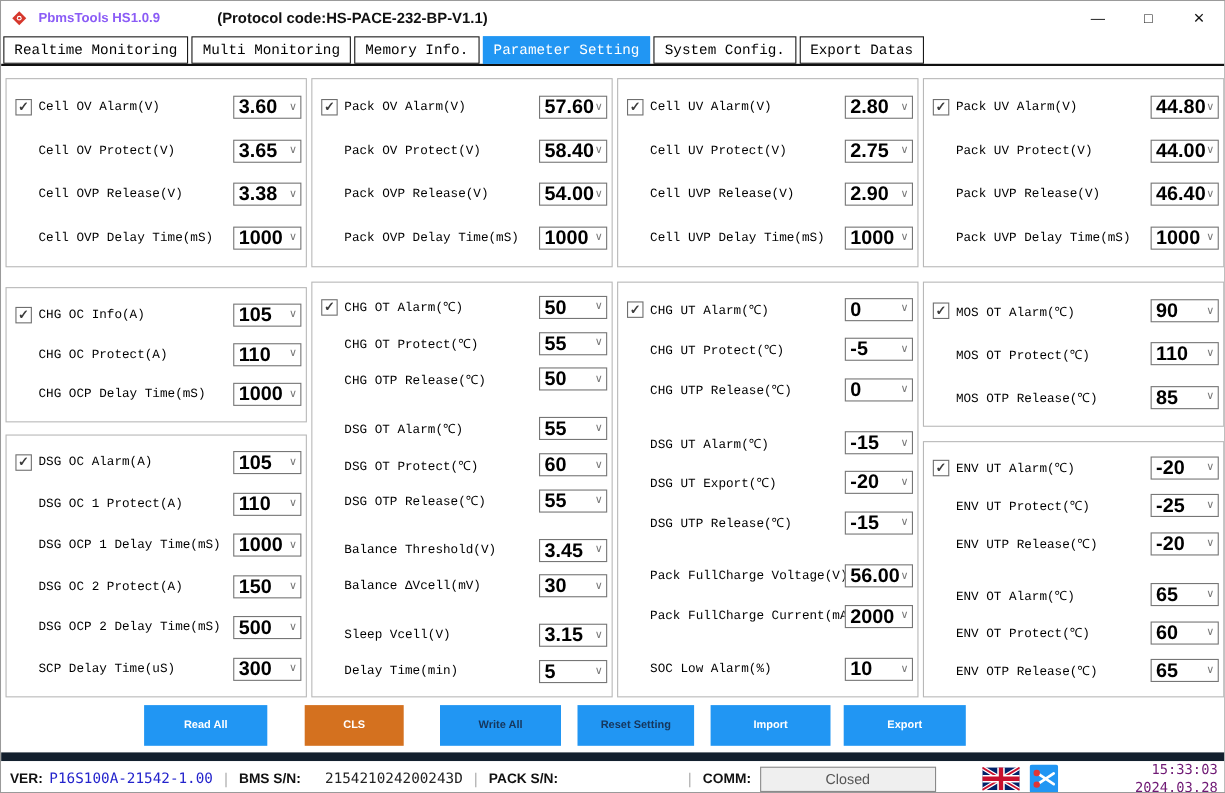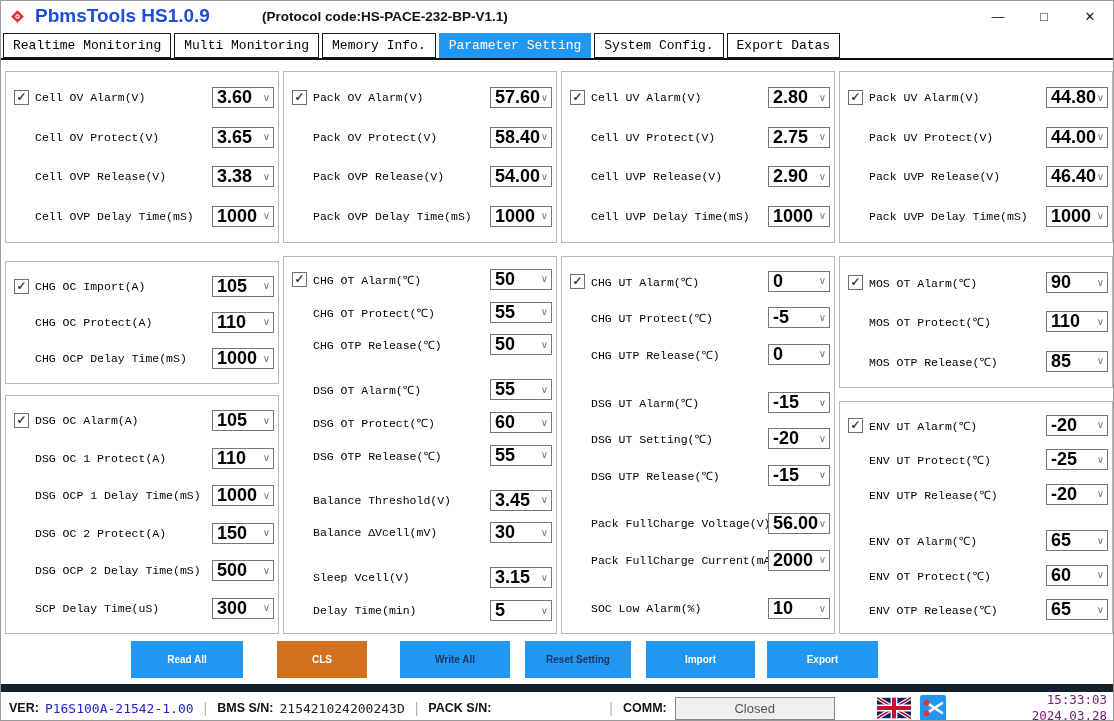--- a/index.html
+++ b/index.html
@@ -3,21 +3,21 @@
 <meta charset="utf-8">
 <style>
   * { margin:0; padding:0; box-sizing:border-box; }
   html,body { background:#d8d8d8; }
   body { font-family:"Liberation Sans", sans-serif; }
   .window { width:1114px; height:721px; background:#fff; position:relative; overflow:hidden; border:1px solid #9a9a9a; }
 
   
   .titlebar { height:30px; display:flex; align-items:center; padding-left:8px; background:#fff; }
   .app-icon { width:17px; height:17px; margin-right:9px; flex:none; }
-  .title-text { font-size:19px; font-weight:600; color:#1d4ed8; }
+  .title-text { font-size:12px; font-weight:600; color:#8b5cf6; }
   .protocol-text { font-size:13.5px; font-weight:600; color:#111; margin-left:52px; }
   .win-controls { margin-left:auto; display:flex; height:30px; }
   .win-btn { width:46px; display:flex; align-items:center; justify-content:center; font-size:13px; color:#111; cursor:default; }
 
   
   .tabbar { height:29px; display:flex; align-items:flex-end; padding-left:2px; border-bottom:2px solid #101010; background:#fff; }
   .tab { height:25px; display:flex; align-items:center; padding:0 9px; margin-right:3px;
          font-family:"Liberation Mono", monospace; font-size:13px; color:#000;
          border:1px solid #1a1a1a; background:#fff; white-space:nowrap; }
   .tab.active { background:#2196f3; border-color:#2196f3; color:#fff; }
@@ -113,21 +113,21 @@
             <span class="plabel">Cell OVP Delay Time(mS)</span>
             <span class="dropdown">
               <span class="dval">1000</span>
               <span class="chev">∨</span>
             </span>
           </div>
         </div>
         <div class="groupbox" style="height: 123px; margin-top: 18px;">
           <div class="prow">
             <span class="cbslot checkbox">✓</span>
-            <span class="plabel">CHG OC Import(A)</span>
+            <span class="plabel">CHG OC Info(A)</span>
             <span class="dropdown">
               <span class="dval">105</span>
               <span class="chev">∨</span>
             </span>
           </div>
           <div class="prow">
             <span class="cbslot"></span>
             <span class="plabel">CHG OC Protect(A)</span>
             <span class="dropdown">
               <span class="dval">110</span>
@@ -375,21 +375,21 @@
           <div class="prow spacer">
             <span class="cbslot"></span>
             <span class="plabel">DSG UT Alarm(℃)</span>
             <span class="dropdown">
               <span class="dval">-15</span>
               <span class="chev">∨</span>
             </span>
           </div>
           <div class="prow">
             <span class="cbslot"></span>
-            <span class="plabel">DSG UT Setting(℃)</span>
+            <span class="plabel">DSG UT Export(℃)</span>
             <span class="dropdown">
               <span class="dval">-20</span>
               <span class="chev">∨</span>
             </span>
           </div>
           <div class="prow">
             <span class="cbslot"></span>
             <span class="plabel">DSG UTP Release(℃)</span>
             <span class="dropdown">
               <span class="dval">-15</span>
@@ -545,21 +545,21 @@
       <button class="abtn" style="background: rgb(33, 150, 243); color: rgb(255, 255, 255); width: 111px; margin-left: 12px;">Export</button>
     </div>
 
   <div class="dark-strip"></div>
 
   <div class="statusbar">
     <span class="sb-label" style="margin-left:8px">VER:</span>
     <span class="sb-ver" style="margin-left:6px">P16S100A-21542-1.00</span>
     <span class="sb-sep">|</span>
     <span class="sb-label">BMS S/N:</span>
-    <span class="sb-mono" style="margin-left:6px">215421024200243D</span>
+    <span class="sb-mono" style="margin-left:22px">215421024200243D</span>
     <span class="sb-sep">|</span>
     <span class="sb-label">PACK S/N:</span>
     <span class="sb-sep" style="margin-left:118px">|</span>
     <span class="sb-label">COMM:</span>
     <button class="comm-state">Closed</button>
     <svg class="flag" viewBox="0 0 60 36">
       <rect width="60" height="36" fill="#012169"></rect>
       <path d="M0,0 L60,36 M60,0 L0,36" stroke="#fff" stroke-width="7"></path>
       <path d="M0,0 L60,36 M60,0 L0,36" stroke="#C8102E" stroke-width="3"></path>
       <path d="M30,0 V36 M0,18 H60" stroke="#fff" stroke-width="12"></path>

